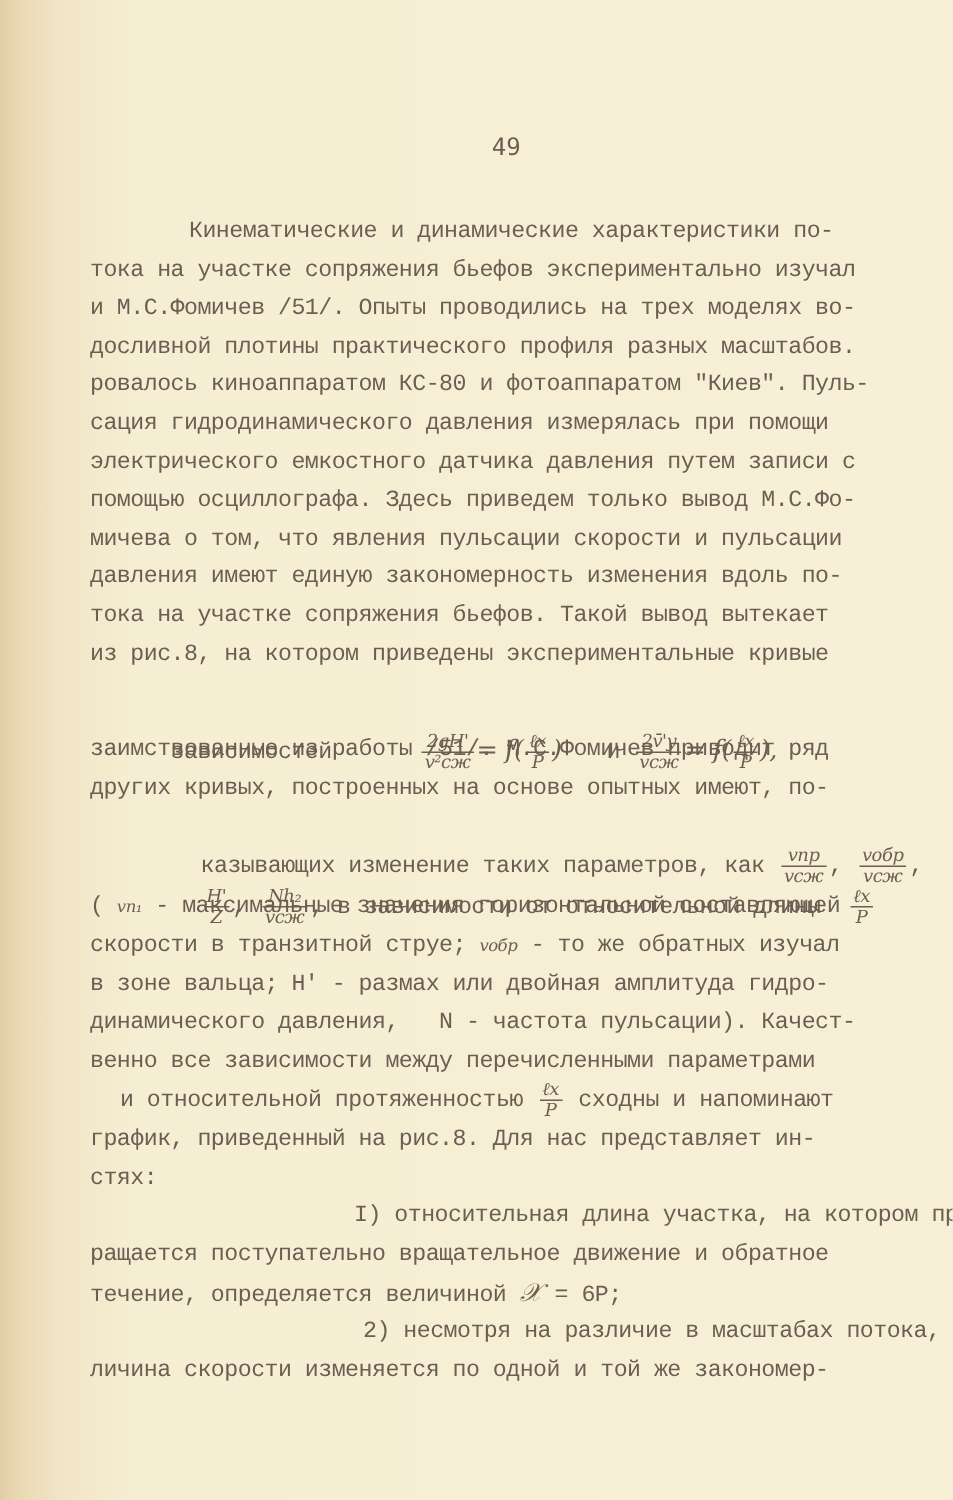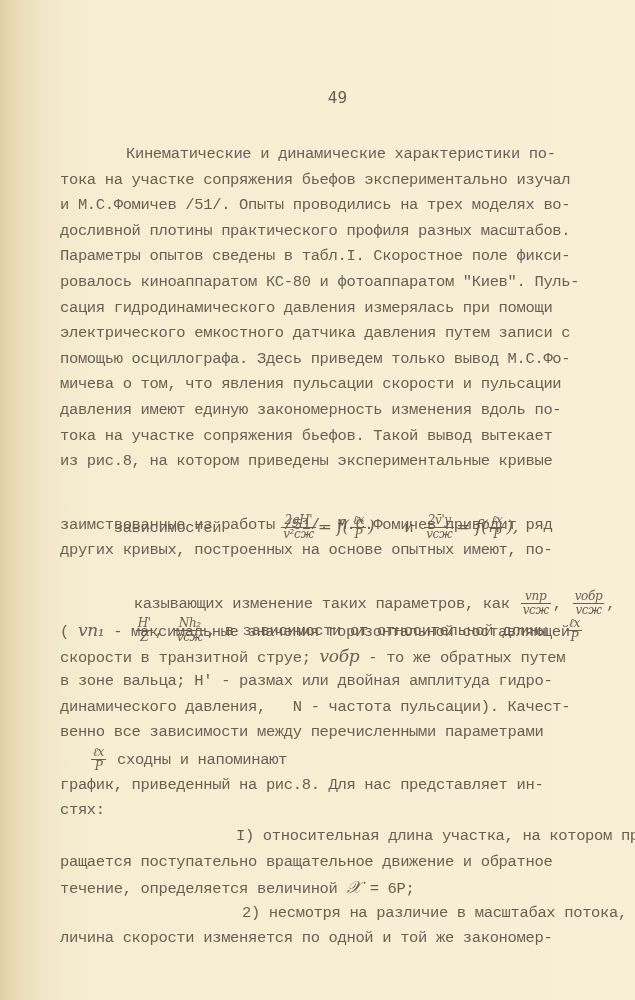--- a/index.html
+++ b/index.html
@@ -29,34 +29,33 @@
   .indent2 { padding-left: 176px; }
   .indent3 { padding-left: 182px; }
   .frac {
     display: inline-block; vertical-align: middle; text-align: center;
     font-family: "DejaVu Serif", serif; font-style: italic; font-size: 12px; line-height: 13px;
     margin: 0 2px;
   }
   .frac .num { display: block; border-bottom: 1px solid #6b5f54; padding: 0 2px; }
   .frac .den { display: block; padding: 0 2px; }
   .math { font-family: "DejaVu Serif", serif; font-style: italic; font-size: 17px; }
-  .sym { font-family: "DejaVu Serif", serif; font-style: italic; font-size: 17px; }
+  .sym { font-family: "DejaVu Serif", serif; font-style: italic; font-size: 11px; }
 </style>
 </head>
 <body>
 
 <div class="page">
   <div class="page-number">49</div>
 
   <div class="text">
     <div class="line indent">Кинематические и динамические характеристики по-</div>
     <div class="line">тока на участке сопряжения бьефов экспериментально изучал</div>
     <div class="line">и М.С.Фомичев /51/. Опыты проводились на трех моделях во-</div>
     <div class="line">досливной плотины практического профиля разных масштабов.</div>
-    <div class="line">Параметры опытов сведены в табл.I. Скоростное поле фикси-</div>
     <div class="line">ровалось киноаппаратом КС-80 и фотоаппаратом "Киев". Пуль-</div>
     <div class="line">сация гидродинамического давления измерялась при помощи</div>
     <div class="line">электрического емкостного датчика давления путем записи с</div>
     <div class="line">помощью осциллографа. Здесь приведем только вывод М.С.Фо-</div>
     <div class="line">мичева о том, что явления пульсации скорости и пульсации</div>
     <div class="line">давления имеют единую закономерность изменения вдоль по-</div>
     <div class="line">тока на участке сопряжения бьефов. Такой вывод вытекает</div>
     <div class="line">из рис.8, на котором приведены экспериментальные кривые</div>
 
     <div class="line tall">
@@ -68,27 +67,27 @@
 
     <div class="line mid">
       <span>казывающих изменение таких параметров, как</span> <span class="frac"><span class="num">vпр</span><span class="den">vсж</span></span><span>,</span> <span class="frac"><span class="num">vобр</span><span class="den">vсж</span></span><span>,</span>
     </div>
 
     <div class="line mid">
       <span class="frac"><span class="num">H'</span><span class="den">Z</span></span><span>,</span> <span class="frac"><span class="num">Nh₂</span><span class="den">vсж</span></span><span>, в зависимости от относительной длины</span>  <span class="frac"><span class="num">ℓx</span><span class="den">P</span></span>
     </div>
 
     <div class="line"><span>(</span> <span class="sym">vn₁</span><span> - максимальные значения горизонтальной составляющей</span></div>
-    <div class="line"><span>скорости в транзитной струе;</span> <span class="sym">vобр</span><span> - то же обратных путем</span></div>
+    <div class="line"><span>скорости в транзитной струе;</span> <span class="sym">vобр</span><span> - то же обратных изучал</span></div>
 
     <div class="line">в зоне вальца; H' - размах или двойная амплитуда гидро-</div>
     <div class="line">динамического давления,   N - частота пульсации). Качест-</div>
     <div class="line">венно все зависимости между перечисленными параметрами</div>
 
-    <div class="line mid"> <span class="frac"><span class="num">ℓx</span><span class="den">P</span></span> <span>сходны и напоминают</span></div>
+    <div class="line mid"><span>и относительной протяженностью</span> <span class="frac"><span class="num">ℓx</span><span class="den">P</span></span> <span>сходны и напоминают</span></div>
 
     <div class="line">график, приведенный на рис.8. Для нас представляет ин-</div>
     <div class="line">стях:</div>
 
     <div class="line indent2"><span>I)</span> <span>относительная длина участка, на котором прек-</span></div>
     <div class="line">ращается поступательно вращательное движение и обратное</div>
     <div class="line"><span>течение, определяется величиной</span> <span class="math">𝒳</span><span> = 6P;</span></div>
 
     <div class="line indent3"><span>2)</span> <span>несмотря на различие в масштабах потока, ве-</span></div>
     <div class="line">личина скорости изменяется по одной и той же закономер-</div>

